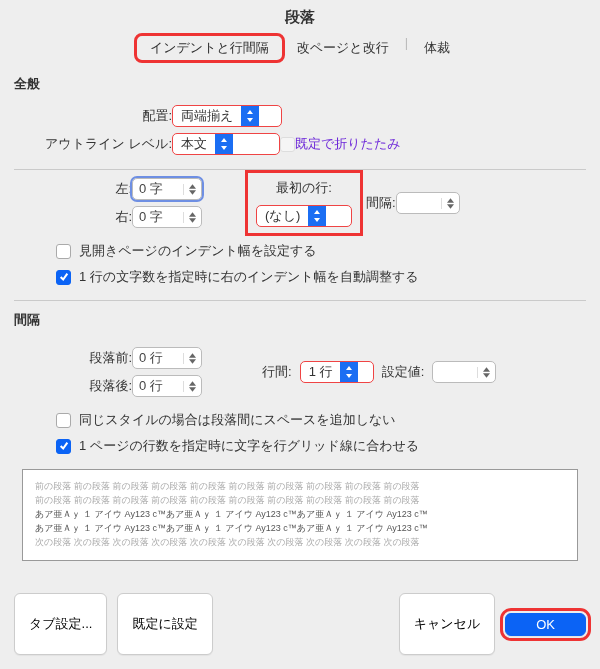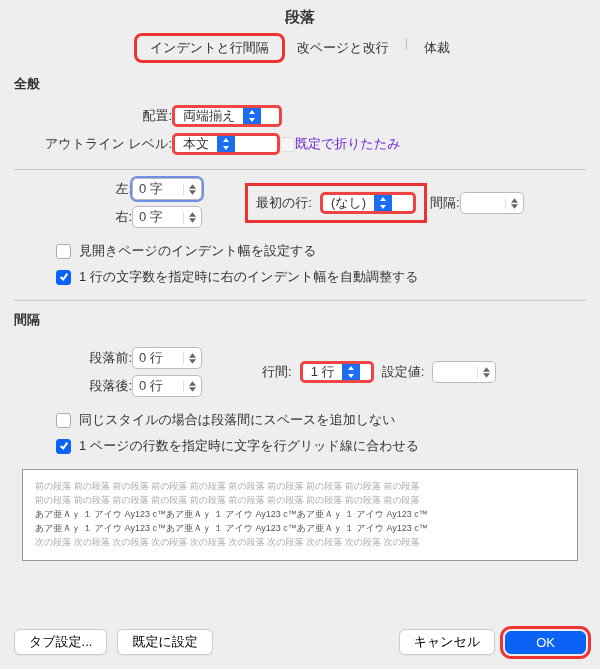--- a/index.html
+++ b/index.html
@@ -60,21 +60,21 @@
     padding-left: 30px;
   }
   .label-r {
     width: 128px;
     text-align: right;
   }
   .select {
     display: inline-flex;
     align-items: center;
     background: #fff;
-    border: 3px solid #ef4444;
+    border: 1px solid #ef4444;
     border-radius: 5px;
     height: 22px;
     padding: 0 0 0 8px;
     font-size: 13px;
     overflow: hidden;
   }
   .select .val { padding-right: 8px; }
   .select .caret {
     background: #1b6ef3;
     width: 18px; height: 100%;
@@ -130,20 +130,21 @@
   }
   .chk.checked svg { width: 10px; height: 10px; stroke: #fff; stroke-width: 2.5; fill: none; }
   .muted { color: #6d28d9; }
   .hl-box {
     outline: 3px solid #e33;
     padding: 6px 8px;
     margin: 0 6px;
     display: inline-flex;
     align-items: center;
     gap: 8px;
+    flex-direction: column;
   }
 
   .preview {
     margin: 14px 8px 0 8px;
     border: 1px solid #999;
     background: #fff;
     padding: 10px 12px;
     height: 92px;
     overflow: hidden;
   }
@@ -160,21 +161,21 @@
     bottom: 14px; left: 14px; right: 14px;
     display: flex;
     align-items: center;
     gap: 10px;
   }
   .footer .spacer { flex: 1; }
   .btn {
     background: #fff;
     border: 1px solid #ccc;
     border-radius: 6px;
-    padding: 3px 14px;
+    padding: 21px 14px;
     font-size: 13px;
     box-shadow: 0 1px 1px rgba(0,0,0,0.05);
   }
   .btn.primary {
     background: #0b63f5;
     border-color: #0b63f5;
     color: #fff;
     padding: 3px 30px;
     font-weight: 500;
   }

